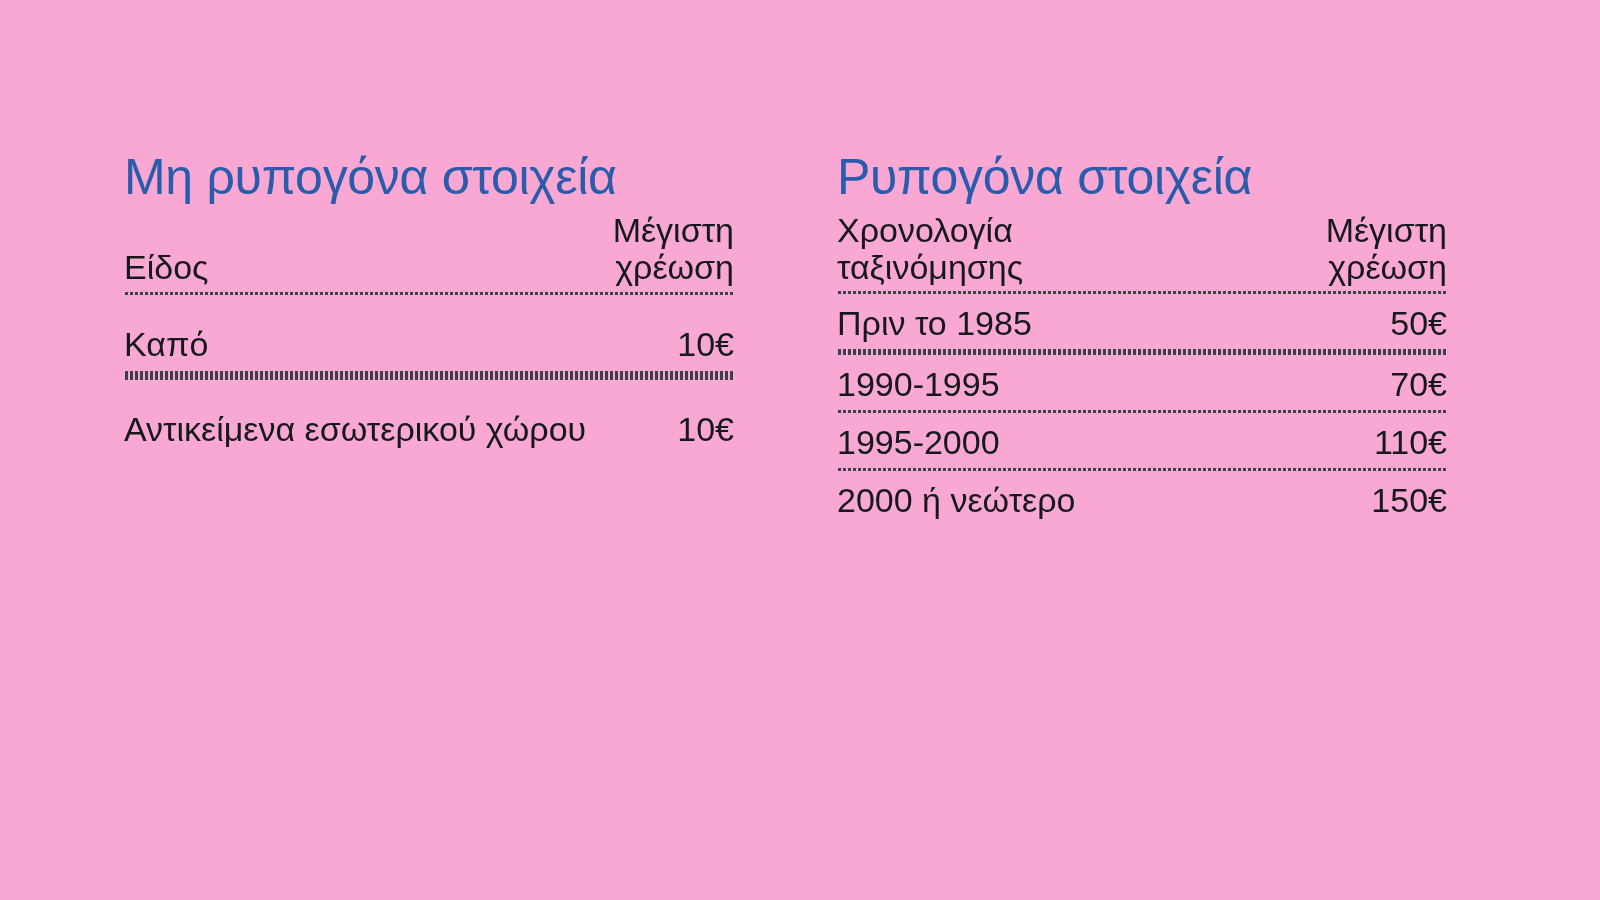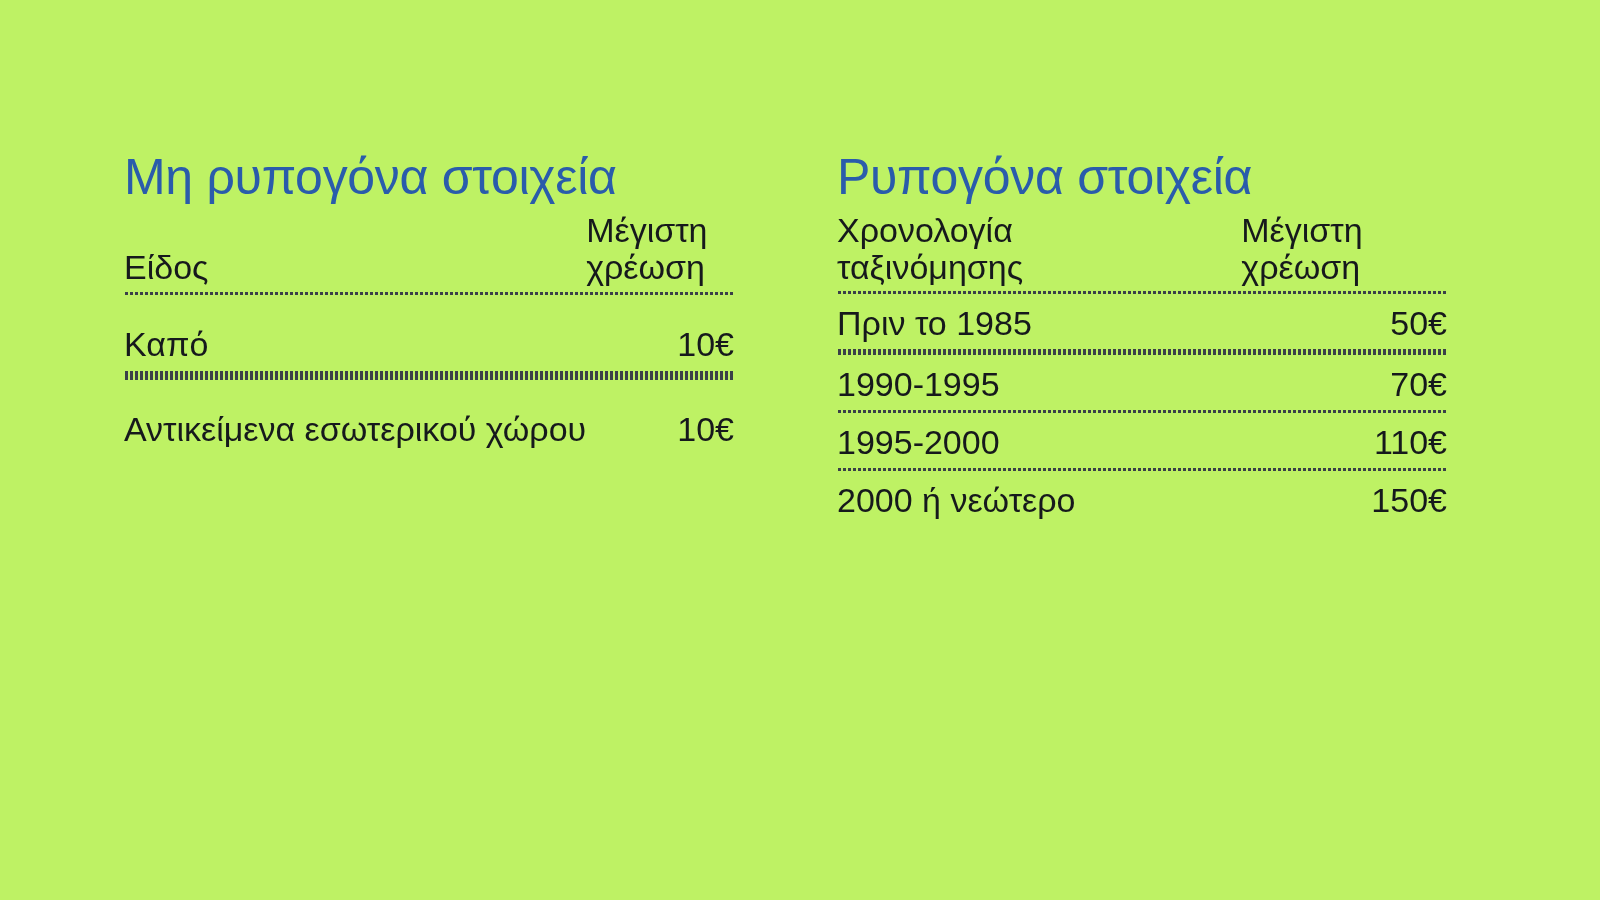--- a/index.html
+++ b/index.html
@@ -12,21 +12,21 @@
     height: 900px;
     background: #8aabda;
     font-family: "Liberation Sans", "DejaVu Sans", sans-serif;
     overflow: hidden;
   }
 
   #stage {
     position: relative;
     width: 1600px;
     height: 900px;
-    background: #bef264;
+    background: #f9a8d4;
   }
 
   .tables-row {
     position: absolute;
     left: 0;
     top: 0;
     width: 1600px;
     height: 900px;
     display: flex;
     align-items: flex-start;
@@ -76,20 +76,21 @@
   }
 
   .hdr-cell {
     font-size: 34px;
     line-height: 1.09;
     text-align: left;
     white-space: pre-line;
     padding-bottom: 4px;
   }
   .hdr-cell.right {
+    text-align: right;
   }
 
   .row-sep td {
     height: 0;
     padding: 0;
     line-height: 0;
     font-size: 0;
   }
   .sep-line {
     height: 3px;

